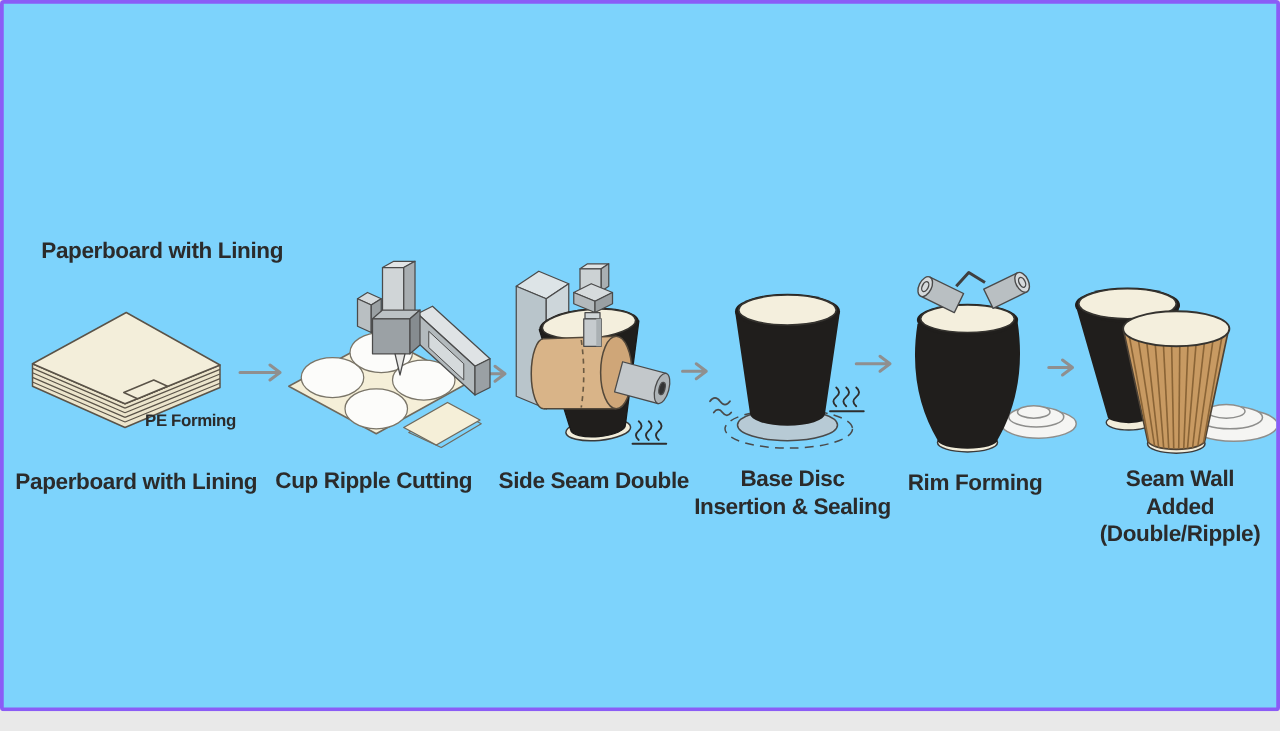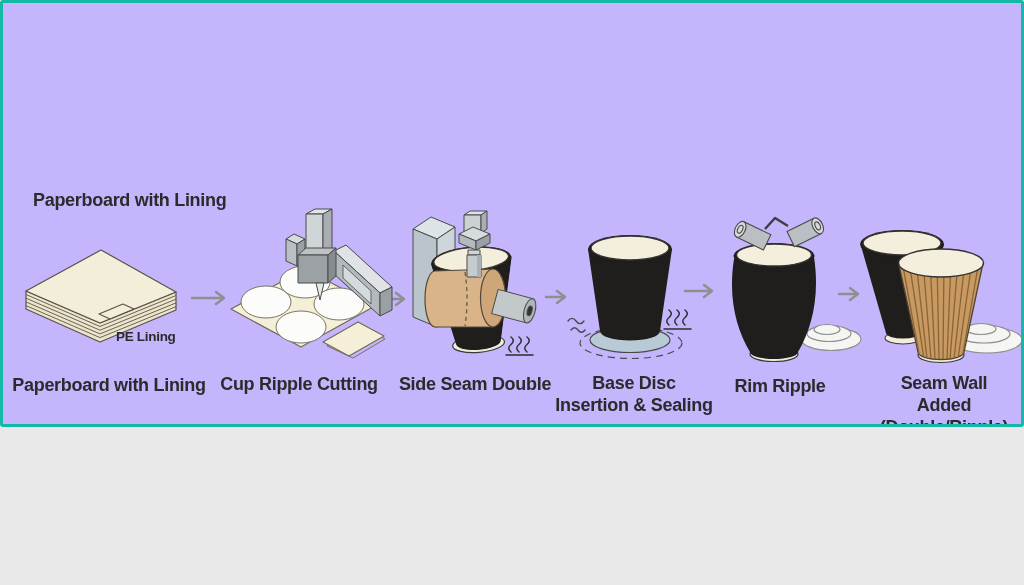--- a/index.html
+++ b/index.html
@@ -1,18 +1,18 @@
 <!DOCTYPE html>
 <html><head>
 <meta charset="utf-8">
 <style>
   html,body{margin:0;padding:0;background:#e9e9e9;}
   .frame{
-    position:relative;width:1024px;height:427px;box-sizing:border-box;
-    background:#c4b5fd;border:3px solid #14b8a6;border-radius:3px;
+    position:relative;width:1024px;height:569px;box-sizing:border-box;
+    background:#7dd3fc;border:3px solid #8b5cf6;border-radius:3px;
     overflow:hidden;font-family:"Liberation Sans",sans-serif;
   }
   .art{position:absolute;left:0;top:0;width:1018px;height:579px;}
   .lbl{
     position:absolute;color:#2b2b2b;font-weight:700;letter-spacing:-0.3px;
     white-space:pre-line;line-height:21px;
   }
   .header{left:30px;top:187px;font-size:18px;}
   .pe{left:113px;top:323px;font-size:13.5px;font-weight:600;}
   .caption{
@@ -207,23 +207,23 @@
         <line x1="955" y1="258" x2="947" y2="356"></line>
         <line x1="962" y1="258" x2="951" y2="356"></line>
         <line x1="969" y1="258" x2="955" y2="356"></line>
         <line x1="976" y1="258" x2="959" y2="356"></line>
       </g>
       <ellipse cx="938" cy="260" rx="42.5" ry="14" fill="#f4efdd" stroke="#35332f" stroke-width="1.5"></ellipse>
     </g>
   </svg>
 
   <div class="lbl header">Paperboard with Lining</div>
-  <div class="lbl pe">PE Lining</div>
+  <div class="lbl pe">PE Forming</div>
 
   <div class="caption" style="left:106px;top:371px">Paperboard with Lining</div>
   <div class="caption" style="left:296px;top:370px">Cup Ripple Cutting</div>
   <div class="caption" style="left:472px;top:370px">Side Seam Double</div>
   <div class="caption" style="left:631px;top:369px">Base Disc
 Insertion &amp; Sealing</div>
-  <div class="caption" style="left:777px;top:372px">Rim Ripple</div>
+  <div class="caption" style="left:777px;top:372px">Rim Forming</div>
   <div class="caption" style="left:941px;top:369px">Seam Wall Added
 (Double/Ripple)</div>
 </div>
 
 </body></html>

